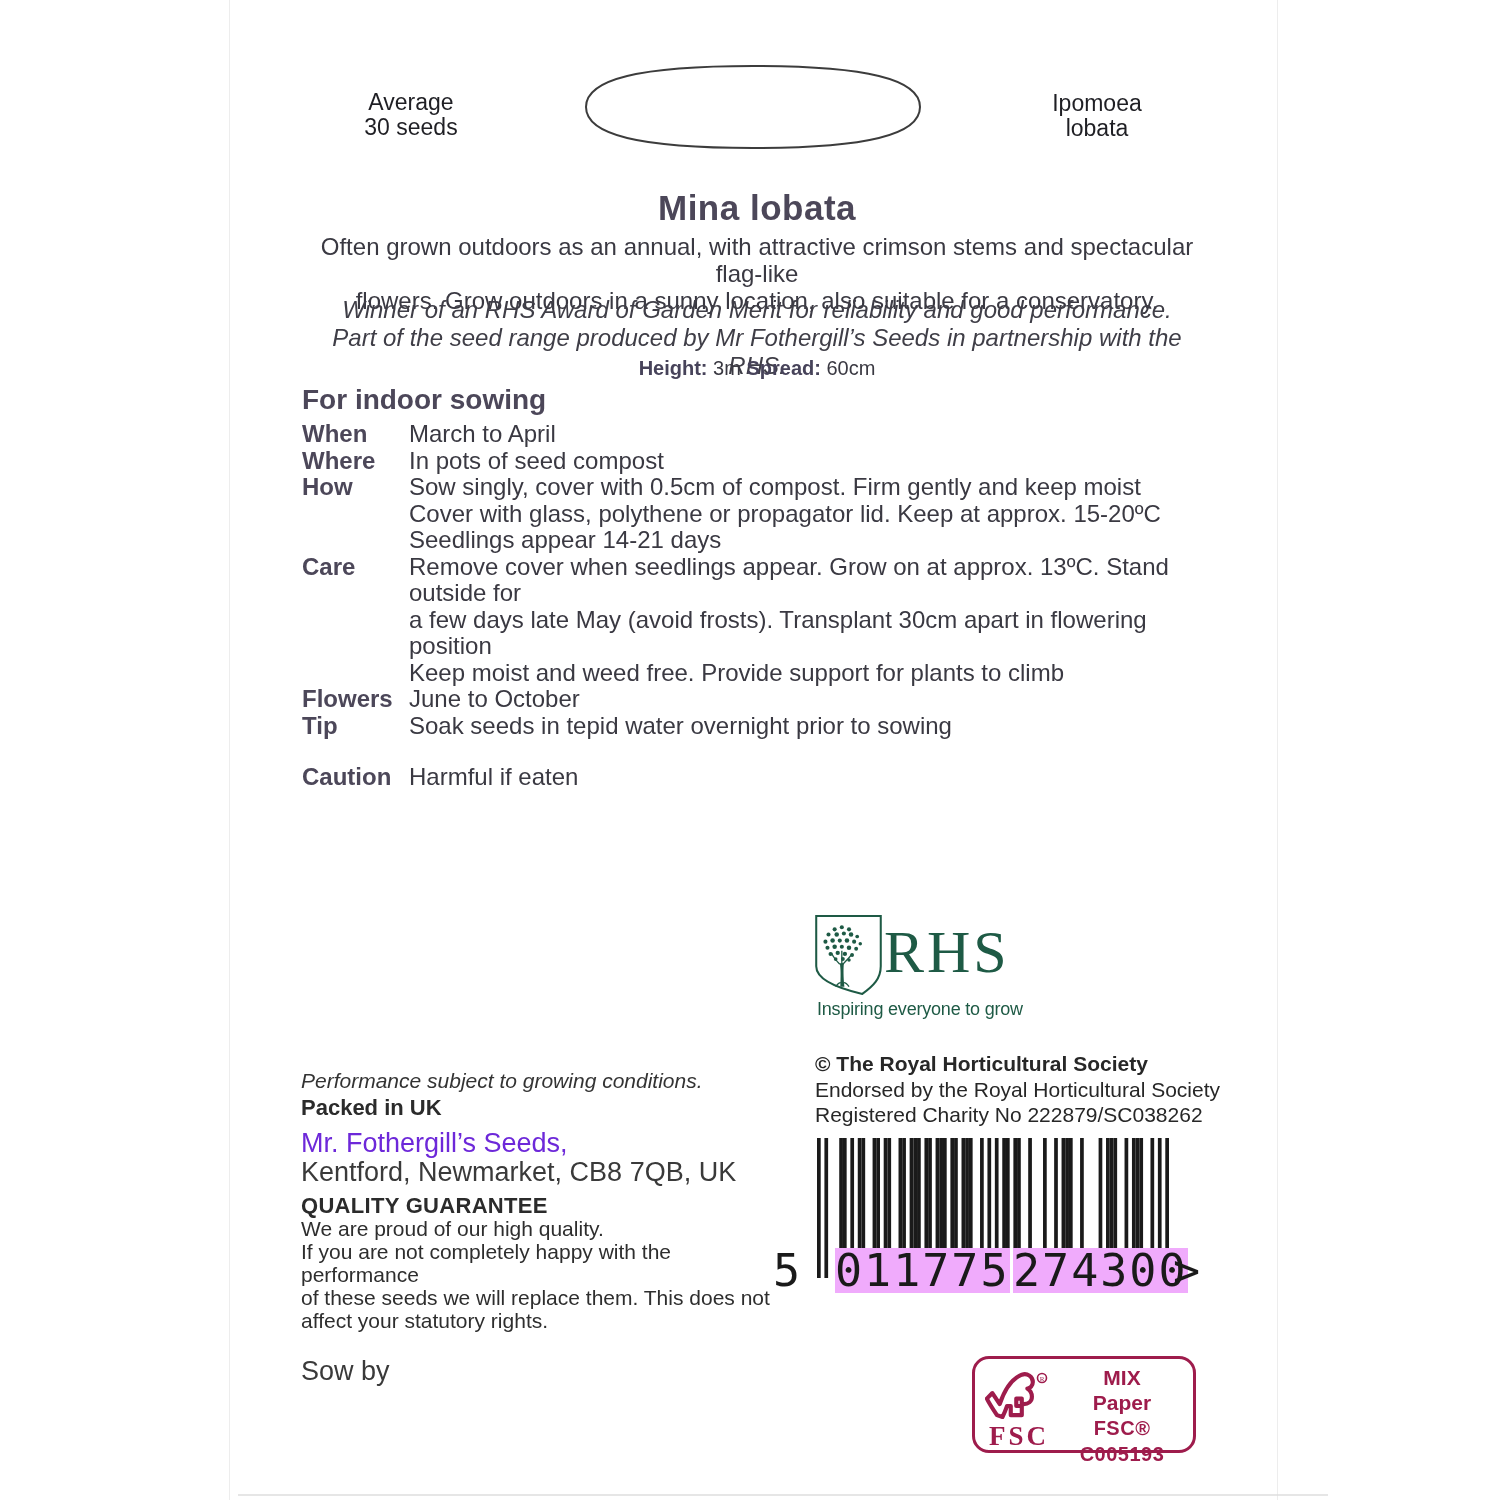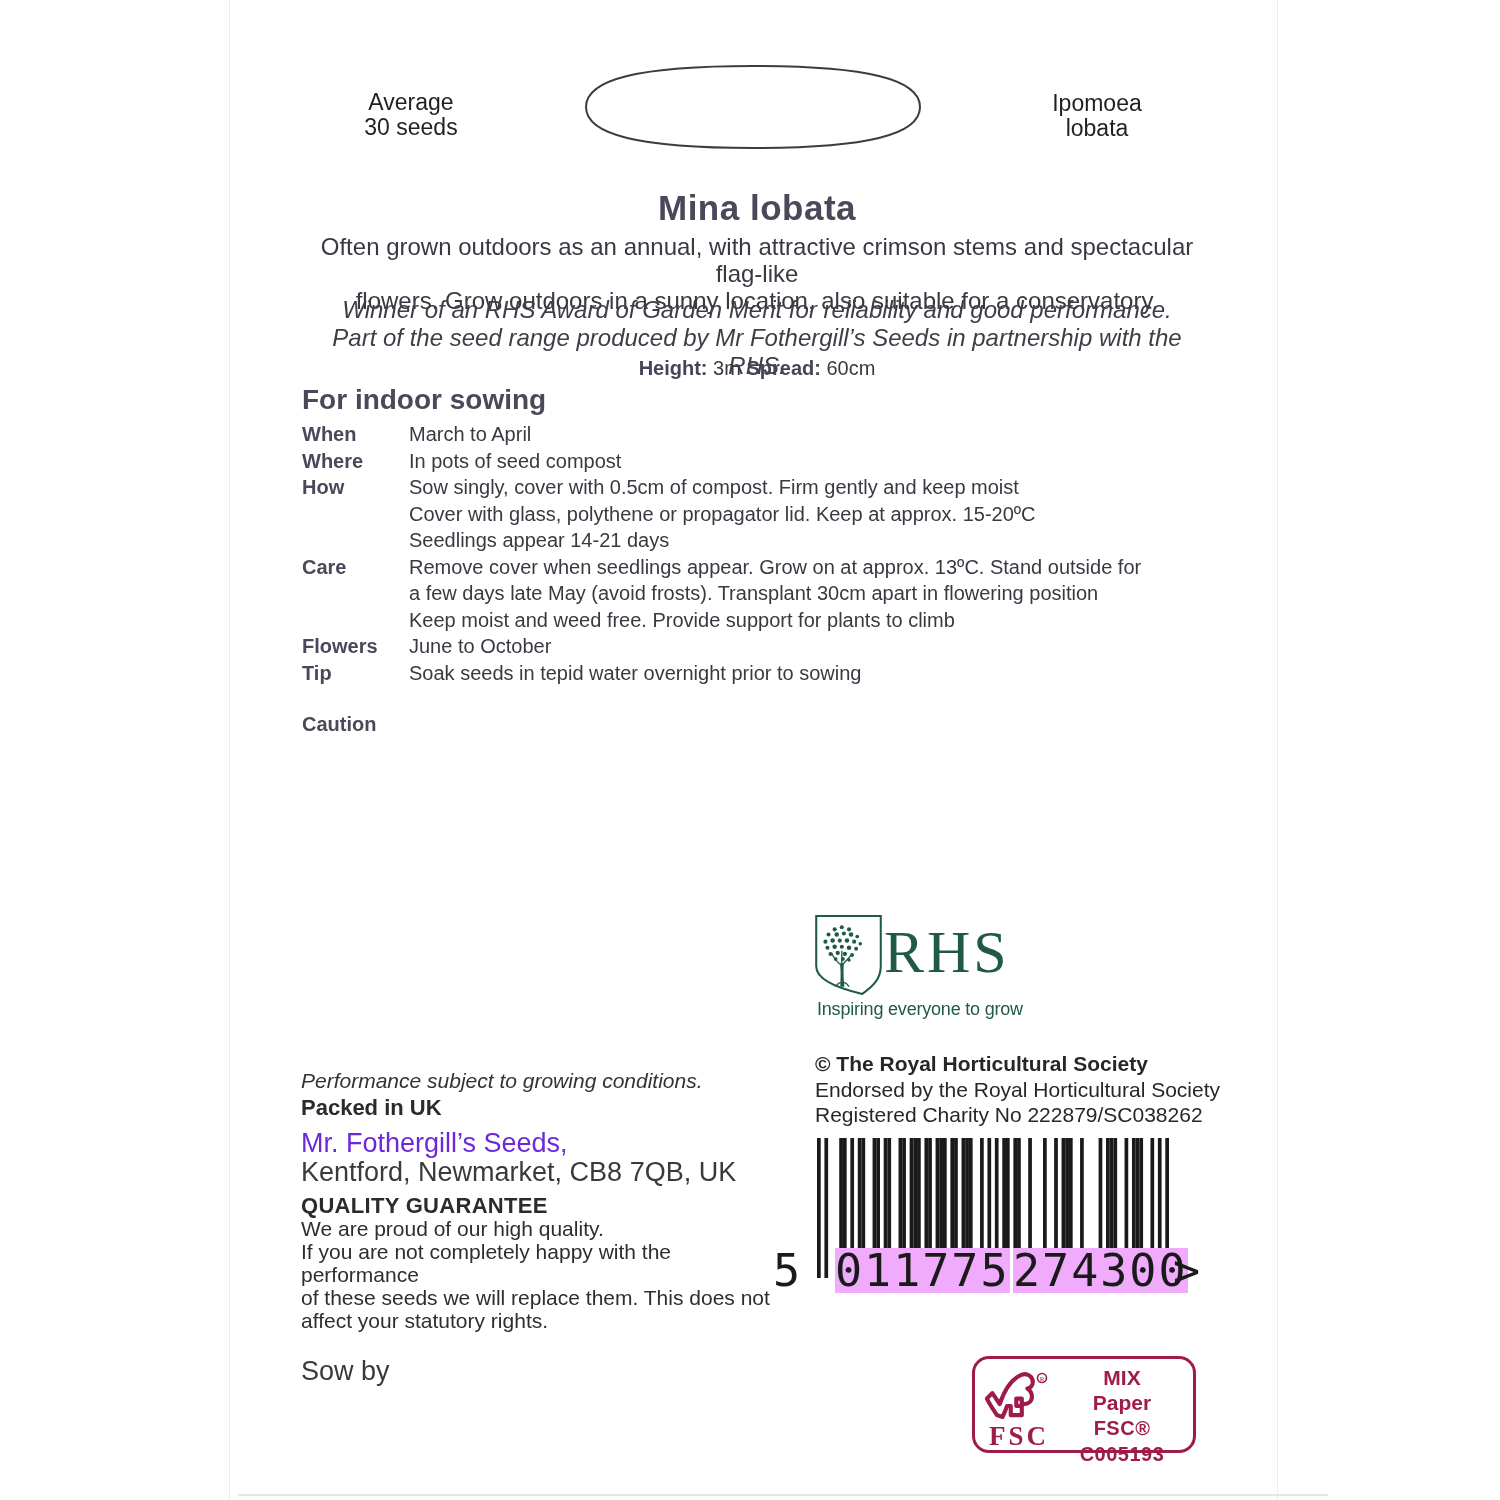--- a/index.html
+++ b/index.html
@@ -21,21 +21,21 @@
   
   .content-center{left:302px;width:910px;text-align:center;}
   .title{top:188px;font-size:35px;font-weight:bold;color:#4c4759;letter-spacing:.5px;}
   .desc{top:233px;font-size:24px;line-height:27px;color:#3a3942;}
   .award{top:296px;font-size:24px;line-height:28px;font-style:italic;color:#3f3e47;}
   .dims{top:357px;font-size:20px;color:#3a3942;}
   .dims b{color:#47435a;}
 
   
   .sowing-head{left:302px;top:384px;font-size:28px;font-weight:bold;color:#4c4759;}
-  .sow-table{left:302px;top:421px;width:910px;font-size:20px;line-height:26.5px;color:#3a3942;}
+  .sow-table{left:302px;top:421px;width:910px;font-size:24px;line-height:26.5px;color:#3a3942;}
   .sow-row{display:flex;}
   .sow-label{width:107px;flex:0 0 107px;font-weight:bold;color:#4c4759;}
   .sow-val{flex:1;}
   .caution-row{margin-top:25px;}
 
   
   .rhs-shield{left:815px;top:915px;}
   .rhs-word{left:884px;top:922px;font-family:"Liberation Serif", serif;font-size:60px;line-height:60px;color:#1e5a45;letter-spacing:3px;}
   .rhs-tagline{left:817px;top:999px;font-size:18px;color:#1e5a45;letter-spacing:-0.2px;}
   .rhs-lines{left:815px;top:1051px;font-size:21px;line-height:25.5px;color:#272727;}
@@ -138,20 +138,21 @@
   <div class="sow-row">
     <div class="sow-label">Flowers</div>
     <div class="sow-val">June to October</div>
   </div>
   <div class="sow-row">
     <div class="sow-label">Tip</div>
     <div class="sow-val">Soak seeds in tepid water overnight prior to sowing</div>
   </div>
   <div class="sow-row caution-row">
     <div class="sow-label">Caution</div>
+    <div class="sow-val">Harmful if eaten</div>
   </div>
 </div>
 
 <div class="abs rhs-shield">
   <svg width="68" height="84" viewBox="0 0 66 82">
     <path d="M1,1 L64,1 L64,50 C64,62 57,69 46,77 C20,71 1,62 1,50 Z" fill="none" stroke="#1e5a45" stroke-width="2"></path>
     <path d="M24.5,70 C25,60 25,52 24,47 L28,47 C27.5,52 27.5,60 28.5,70 Z" fill="#1e5a45"></path>
     <path d="M20,70 C22,67 24,66 25,66 M33,70 C31,67 29,66 28,66" stroke="#1e5a45" stroke-width="1.4" fill="none"></path>
     <path d="M24,48 C20,44 17,40 16,37 M27,48 C31,44 34,41 36,38 M26,48 C26,42 26,38 26,35" stroke="#1e5a45" stroke-width="1.3" fill="none"></path>
     <g fill="#1e5a45" id="rhs-foliage">

